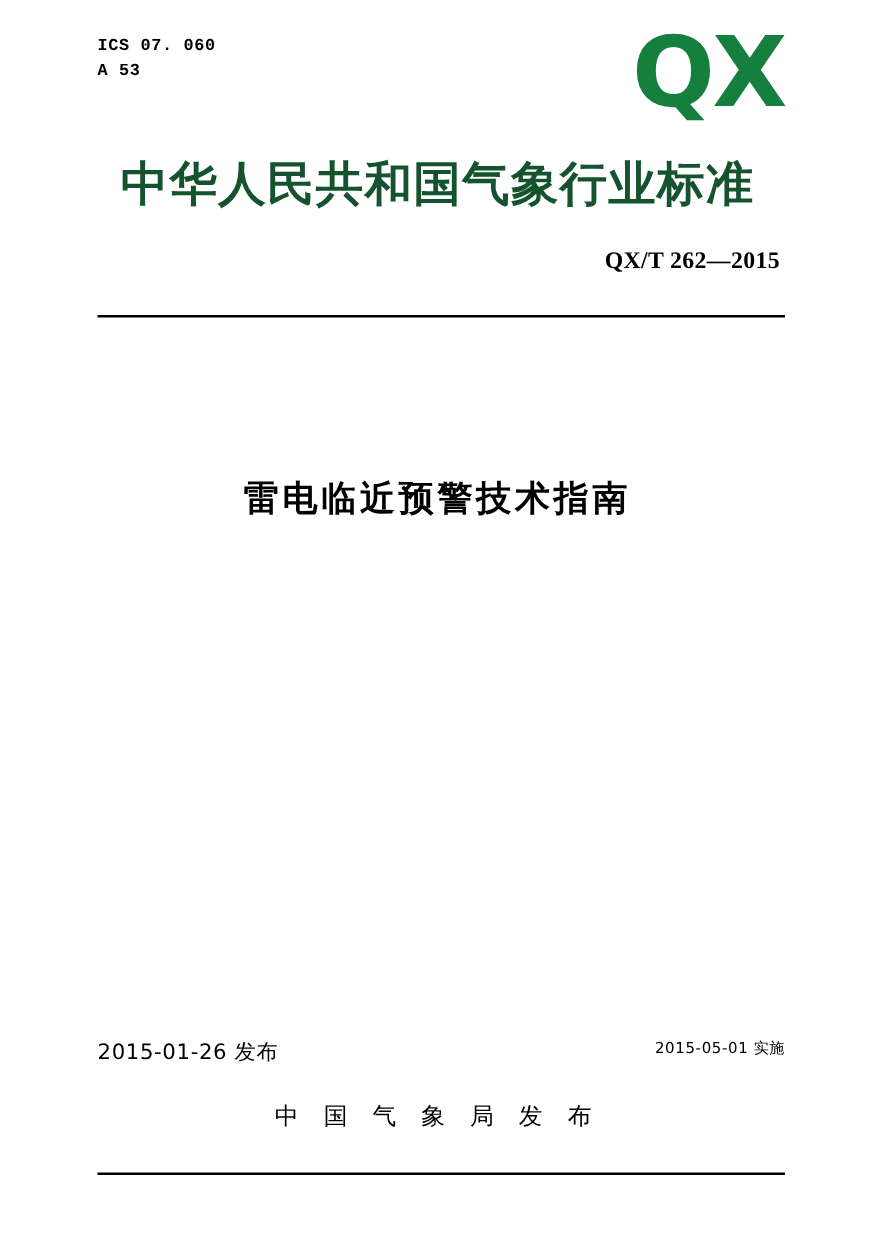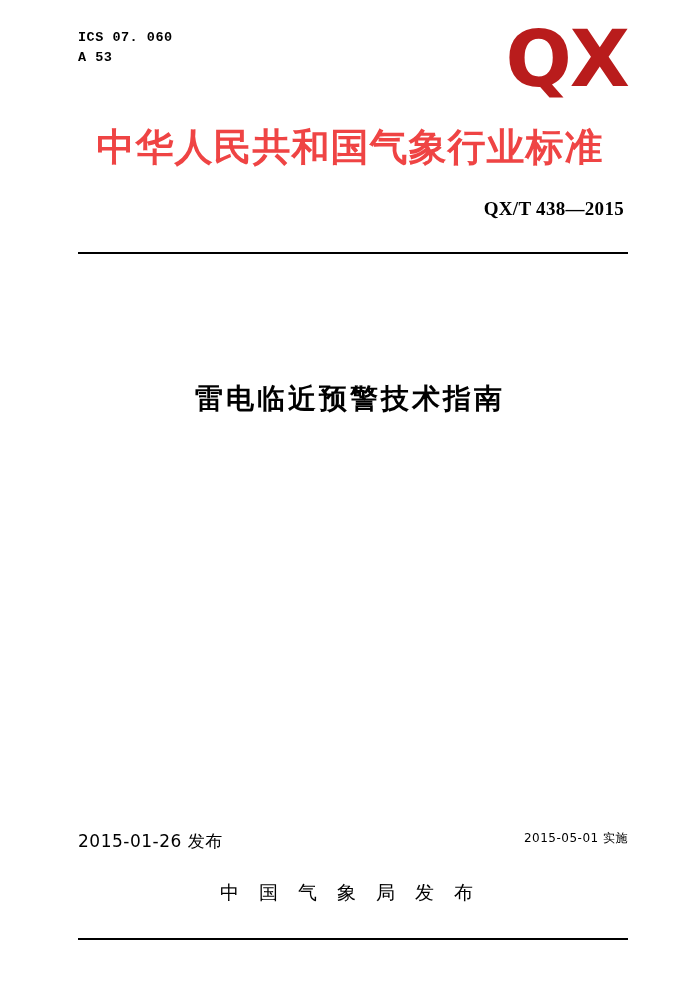--- a/index.html
+++ b/index.html
@@ -42,34 +42,34 @@
 
   .qx-logo {
     position: absolute;
     right: 72px;
     top: 20px;
     font-family: "DejaVu Sans", sans-serif;
     font-weight: bold;
     font-size: 78px;
     letter-spacing: -2px;
     line-height: 1;
-    color: #b91c1c;
+    color: #15803d;
   }
 
   .std-title {
     position: absolute;
     left: 0;
     right: 0;
     top: 122px;
     text-align: center;
     font-family: "DejaVu Sans", sans-serif;
     font-weight: bold;
     font-size: 38px;
     letter-spacing: 1px;
-    color: #ef4444;
+    color: #14532d;
   }
 
   .std-number {
     position: absolute;
     right: 76px;
     top: 198px;
     font-family: "Liberation Serif", serif;
     font-size: 19px;
     font-weight: bold;
     letter-spacing: 0.3px;
@@ -165,21 +165,21 @@
 
   <div class="ics-block">
     <div class="ics-line">ICS 07. 060</div>
     <div class="ics-line">A 53</div>
   </div>
 
   <div class="qx-logo">QX</div>
 
   <div class="std-title">中华人民共和国气象行业标准</div>
 
-  <div class="std-number">QX/T 438—2015</div>
+  <div class="std-number">QX/T 262—2015</div>
 
   <div class="rule-top"></div>
 
   <div class="doc-title-cn">雷电临近预警技术指南</div>
 
 
   <div class="date-row">
     <div class="date-left">2015-01-26 发布</div>
     <div class="date-right">2015-05-01 实施</div>
   </div>

